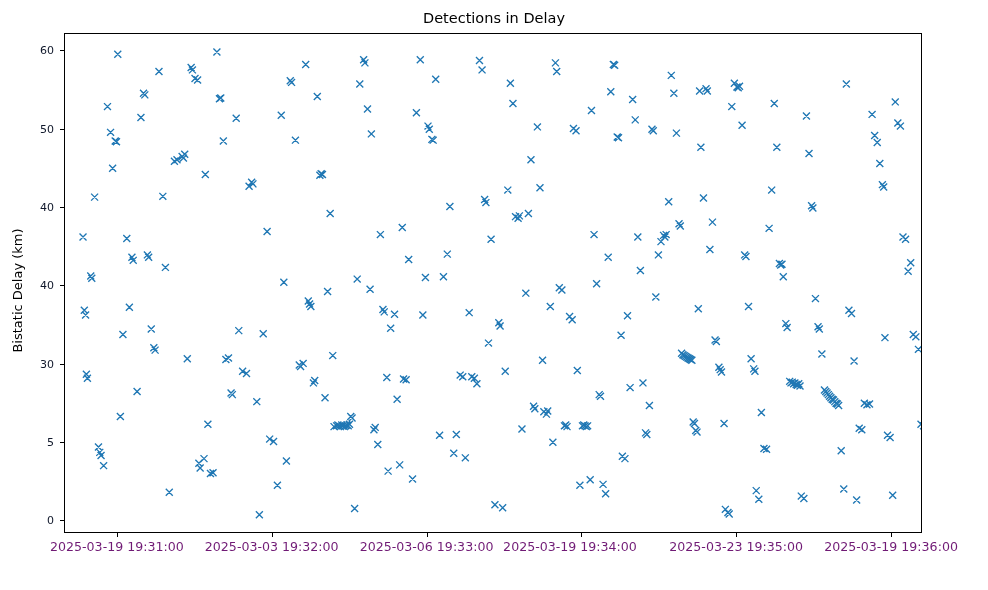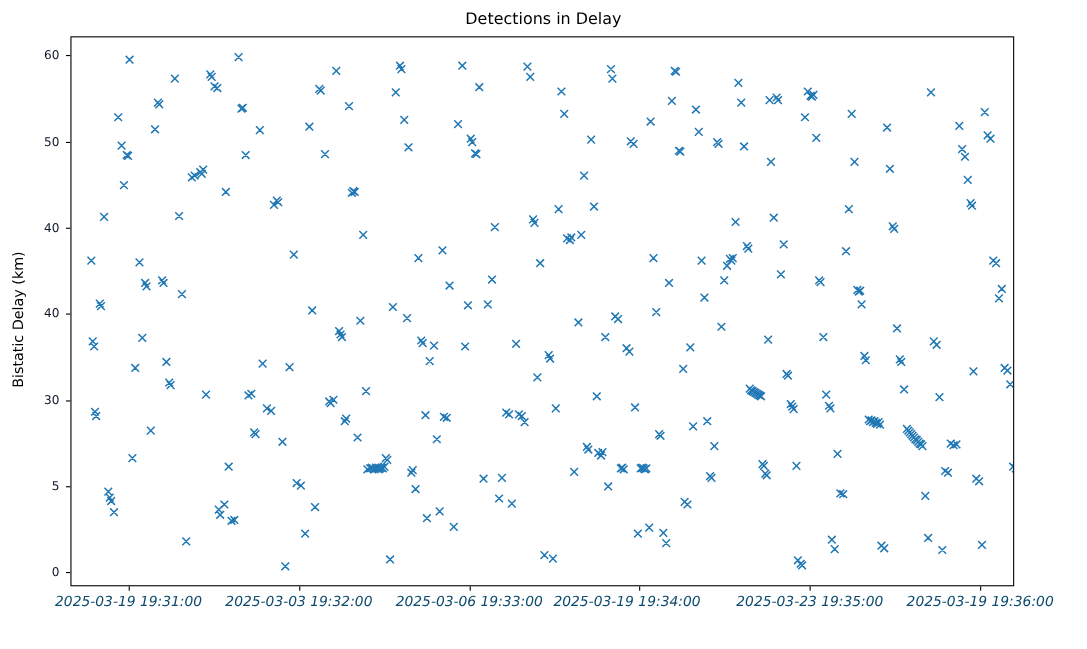--- a/index.html
+++ b/index.html
@@ -61,24 +61,23 @@
     position: absolute;
     left: 60px;
     width: 4px;
     height: 1px;
     background: #000000;
   }
   .xtick-label {
     position: absolute;
     top: 539px;
     font-size: 12.6px;
-    color: #0c4a6e;
+    color: #701a75;
     transform: translateX(-50%);
     white-space: nowrap;
-    font-style: italic;
   }
   .ytick-label {
     position: absolute;
     right: 0;
     font-size: 11px;
     color: #0f172a;
     transform: translateY(-50%);
     white-space: nowrap;
   }
   .ytick-label-wrap {

